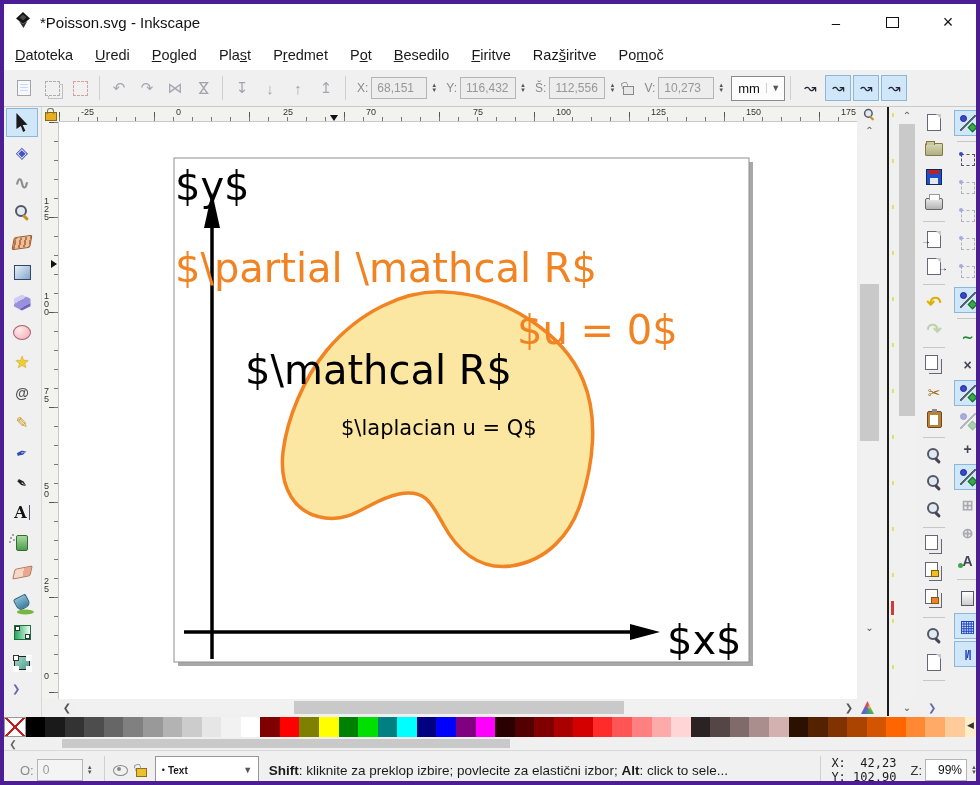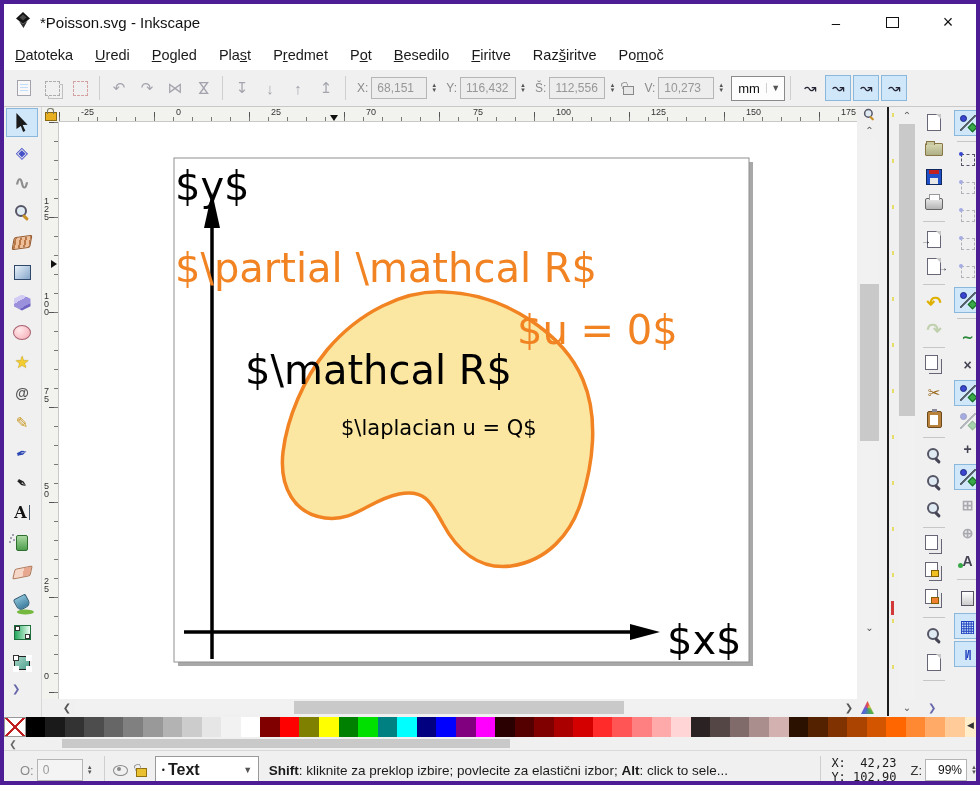--- a/index.html
+++ b/index.html
@@ -189,21 +189,21 @@
   .fillstroke .lbl{display:inline-block;width:58px;}
   .opac{display:flex;align-items:center;margin-left:10px;}
   .opac .fld{width:46px;background:#f4f4f4;color:#999;}
   .sb-sep{width:1px;height:28px;background:#cfcfcf;margin:0 8px;}
   .eye{width:13px;height:9px;border:1px solid #888;border-radius:50%;position:relative;margin-right:8px;}
   .eye::before{content:"";position:absolute;left:3px;top:1px;width:4px;height:4px;border-radius:50%;background:#888;}
   .lay-lock{width:9px;height:7px;background:#e8c030;border:1px solid #907010;position:relative;margin:4px 8px 0 0;}
   .lay-lock::before{content:"";position:absolute;left:-3px;top:-5px;width:5px;height:5px;border:1.5px solid #999;border-bottom:none;border-radius:3px 3px 0 0;transform:rotate(-18deg);}
   .layerdd{width:102px;height:26px;background:#fff;border:1px solid #999;display:flex;align-items:center;}
   .layerdd .bullet{font-size:9px;margin:0 3px 0 6px;}
-  .layerdd .lname{flex:1;font-weight:bold;font-size:16px;}
+  .layerdd .lname{flex:1;font-weight:bold;font-size:10px;}
   .layerdd .chev{width:20px;text-align:center;color:#555;font-size:9px;}
   .sbmsg{flex:1;margin-left:10px;font-size:13.5px;white-space:nowrap;overflow:hidden;}
   .coords{border-left:1px solid #cfcfcf;padding:0 8px 0 10px;font-family:"DejaVu Sans Mono",monospace;font-size:12px;line-height:14px;white-space:pre;text-align:left;}
   .zoomfld{display:flex;align-items:center;margin-right:4px;}
   .zoomfld .fld{width:42px;background:#fff;color:#111;justify-content:flex-end;padding-right:4px;}
 </style>
 </head>
 <body>
 
 <div class="app">
@@ -395,21 +395,21 @@
       <div class="tbx-expander">❯</div>
   </div>
 
   <div class="ruler-corner">
       <span class="rlock"></span>
     </div>
   <div class="hruler" id="hruler">
     <div class="hmarker" style="left:271px;"></div>
   <span class="rl" style="left: 22px;">-25</span>
       <span class="rl" style="left: 117px;">0</span>
-      <span class="rl" style="left: 212px;">25</span>
+      <span class="rl" style="left: 224px;">25</span>
       <span class="rl" style="left: 307px;">70</span>
       <span class="rl" style="left: 414px;">75</span>
       <span class="rl" style="left: 497px;">100</span>
       <span class="rl" style="left: 592px;">125</span>
       <span class="rl" style="left: 687px;">150</span>
       <span class="rl" style="left: 782px;">175</span>
     </div>
   <div class="vruler" id="vruler">
     <div class="vmarker" style="top:138px;"></div>
   <span class="rl" style="top: 75px;">1

